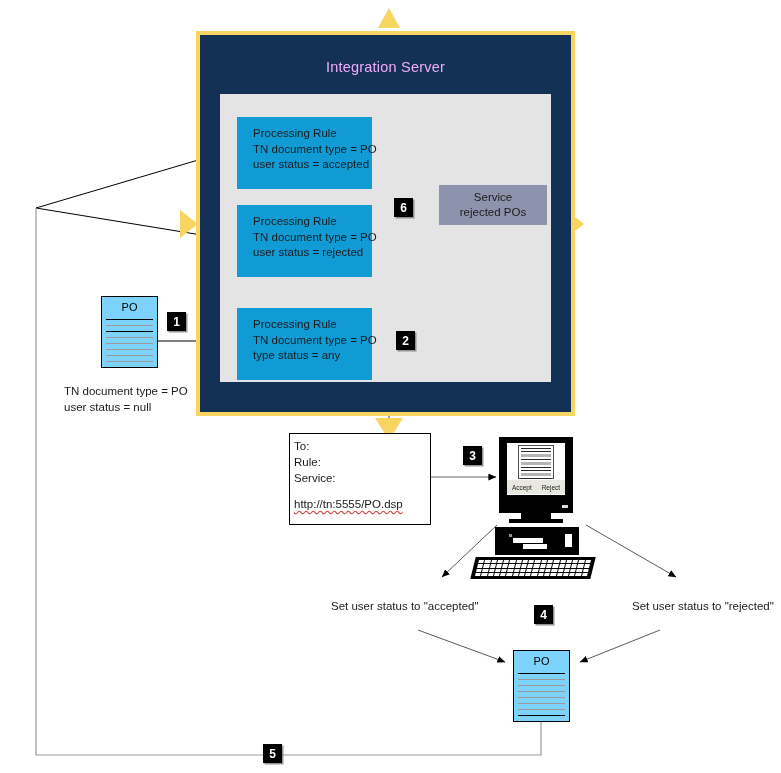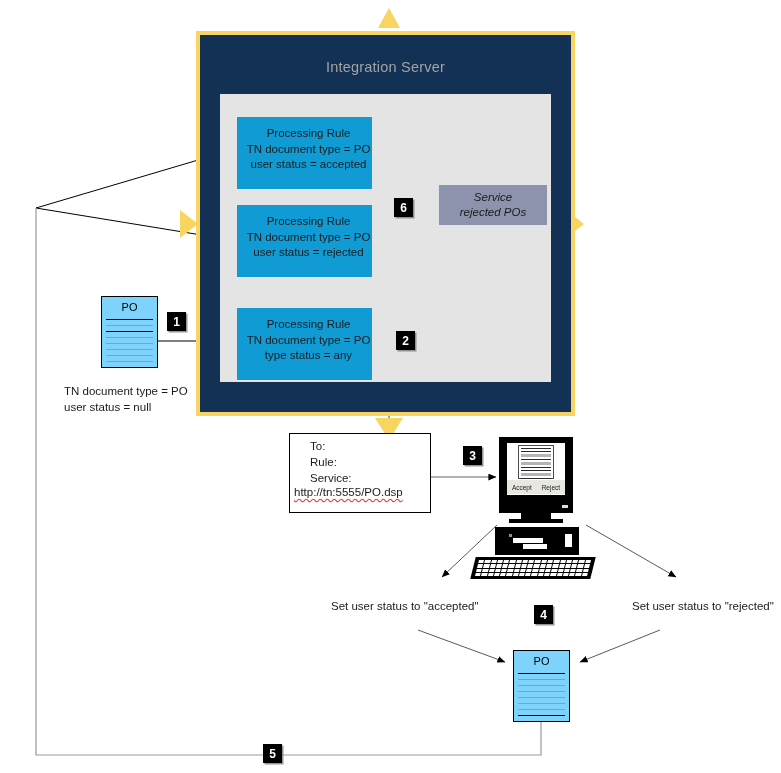--- a/index.html
+++ b/index.html
@@ -38,42 +38,41 @@
     background: #123154;
     border: 4px solid #f7d560;
     box-sizing: border-box;
   }
   .server-title {
     position: absolute;
     left: 0;
     top: 24px;
     width: 100%;
     text-align: center;
-    color: #a3a3a3;
+    color: #f0abfc;
     font-size: 14.5px;
     letter-spacing: .2px;
   }
   .server-inner {
     position: absolute;
     left: 220px;
     top: 94px;
     width: 331px;
     height: 288px;
     background: #e4e4e4;
   }
 
   
   .rule-box {
     position: absolute;
     width: 135px;
     height: 72px;
     background: #109bd4;
     box-sizing: border-box;
-    padding: 9px 0 0 8px;
-    text-align: center;
+    padding: 9px 0 0 16px;
   }
   .rule-line {
     display: block;
     color: #1b1b1b;
     font-size: 11.5px;
     line-height: 15.5px;
     white-space: nowrap;
   }
   #rule-accepted { left: 237px; top: 117px; }
   #rule-rejected { left: 237px; top: 205px; }
@@ -84,21 +83,20 @@
     position: absolute;
     left: 439px;
     top: 185px;
     width: 108px;
     height: 40px;
     background: #8d93ad;
     display: flex;
     flex-direction: column;
     align-items: center;
     justify-content: center;
-    font-style: italic;
   }
   .service-line {
     color: #1b1b1b;
     font-size: 11.5px;
     line-height: 15px;
     white-space: nowrap;
   }
 
   
   .badge {
@@ -164,25 +162,25 @@
     color: #1b1b1b;
     white-space: nowrap;
   }
 
   
   .email-box {
     position: absolute;
     left: 289px;
     top: 433px;
     width: 142px;
-    height: 80px;
+    height: 92px;
     background: #ffffff;
     border: 1px solid #000000;
     box-sizing: border-box;
-    padding: 4px 0 0 20px;
+    padding: 4px 0 0 4px;
   }
   .email-line {
     display: block;
     font-size: 11.5px;
     line-height: 16px;
     color: #1b1b1b;
   }
   .email-url {
     position: absolute;
     left: 4px;

